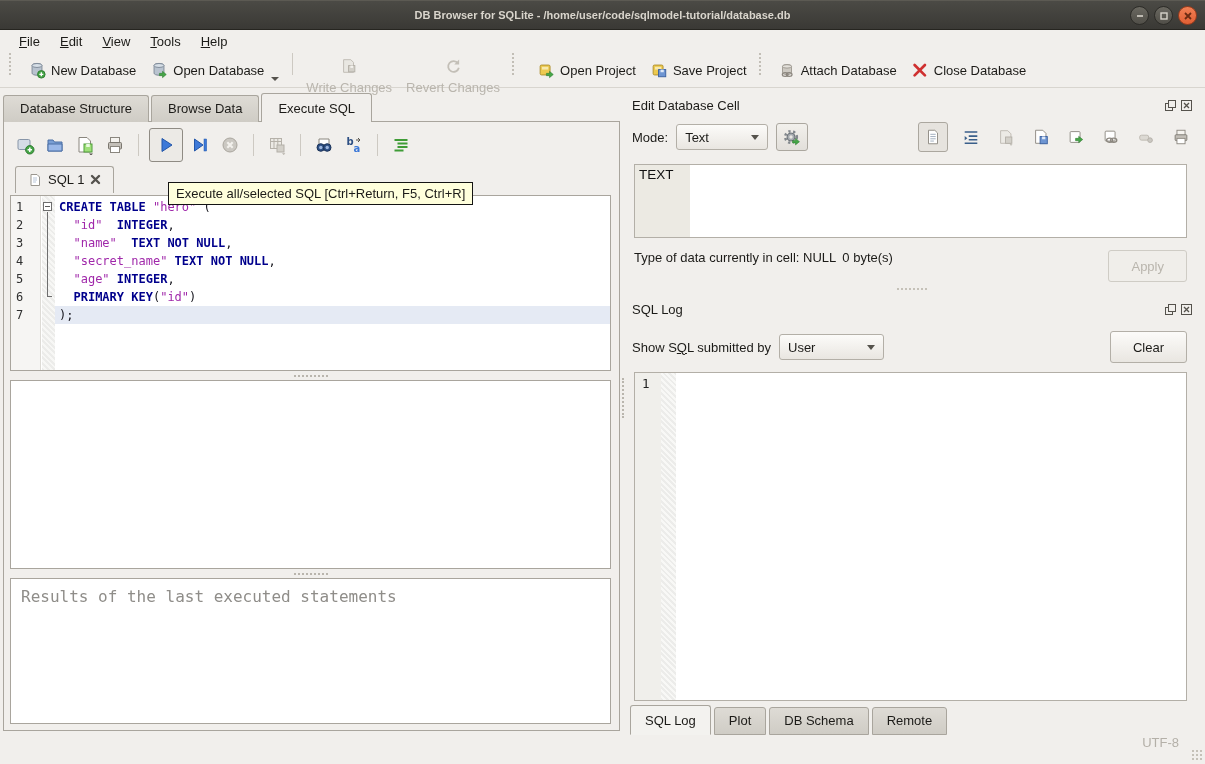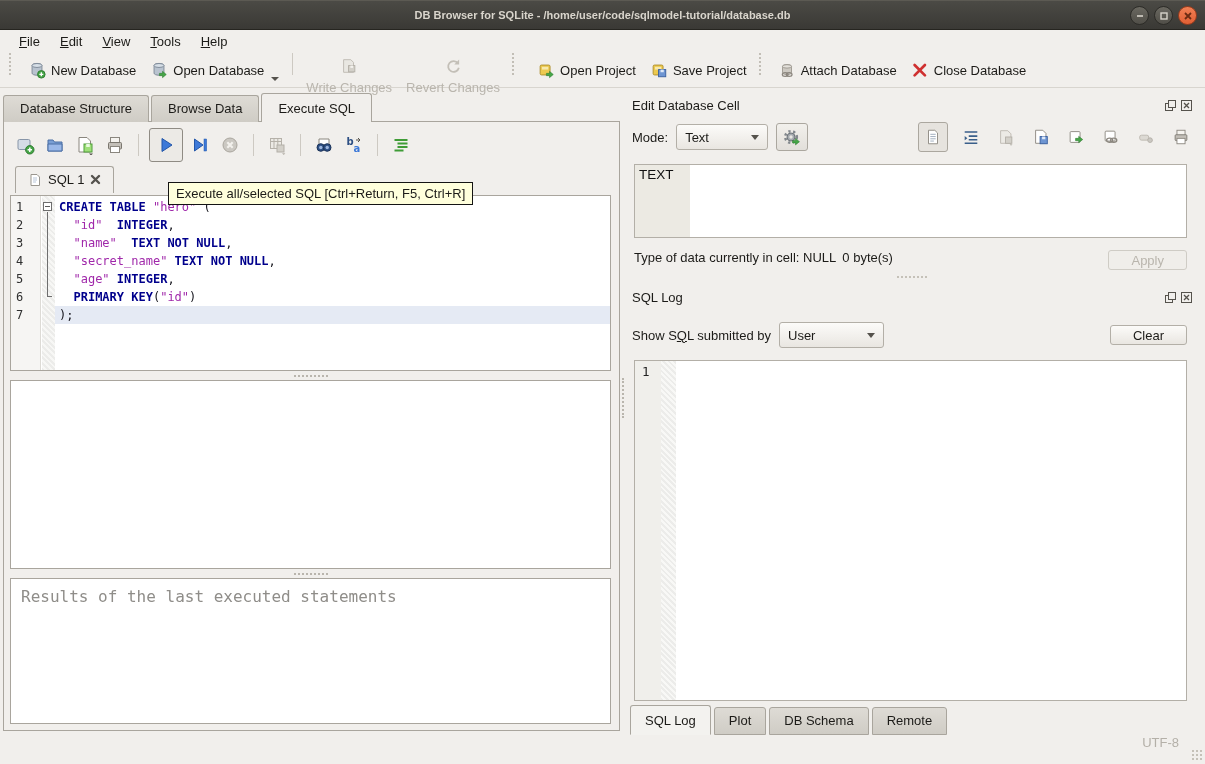--- a/index.html
+++ b/index.html
@@ -96,21 +96,21 @@
   .cell-icons { flex:1; display:flex; justify-content:flex-end; align-items:center; gap:11px; }
   .ci-btn { width:24px; height:24px; display:flex; align-items:center; justify-content:center; border:1px solid transparent; border-radius:3px; }
   .ci-btn.pressed { border-color:#aba79f; background:#e6e3de; width:30px; height:30px; }
 
   .cell-editor { height:74px; margin:10px 10px 0 8px; border:1px solid #b3afa7; background:#fff; position:relative; }
   .cell-editor .gutter { position:absolute; left:0; top:0; bottom:0; width:55px; background:#eceae3; }
   .cell-editor .val { position:absolute; left:4px; top:2px; font-size:13.5px; color:#111; }
 
   .type-row { padding:12px 10px 0 8px; display:flex; }
   .type-texts { flex:1; display:flex; flex-direction:row; gap:6px; }
-  .btn { height:20px; border:1px solid #b3afa7; border-radius:3px; background:linear-gradient(#fcfbf9,#e9e6e1);
+  .btn { height:32px; border:1px solid #b3afa7; border-radius:3px; background:linear-gradient(#fcfbf9,#e9e6e1);
          display:flex; align-items:center; justify-content:center; padding:0 22px; }
   .btn.disabled { color:#b9b5ad; border-color:#cfccc5; background:#f0eeea; }
   .rsplit { height:14px; position:relative; }
   .rsplit::after { content:""; position:absolute; left:50%; top:6px; width:30px; margin-left:-15px; border-top:2px dotted #c5c1b8; }
 
   .filter-row { height:42px; display:flex; align-items:center; gap:8px; padding:8px 10px 0 6px; }
   .filter-row .spacer { flex:1; }
   .log-area { flex:1; margin:8px 10px 0 8px; border:1px solid #b3afa7; background:#fff; position:relative; }
   .log-area .lg-num { position:absolute; left:0; top:0; bottom:0; width:26px; background:#f0efeb; padding:3px 0 0 7px; font-family:"DejaVu Sans Mono", monospace; font-size:12.5px; color:#222; }
   .log-area .lg-hatch { position:absolute; left:26px; top:0; bottom:0; width:15px; background:repeating-linear-gradient(45deg,#ececea 0 2px,#f8f8f6 2px 4px); }

